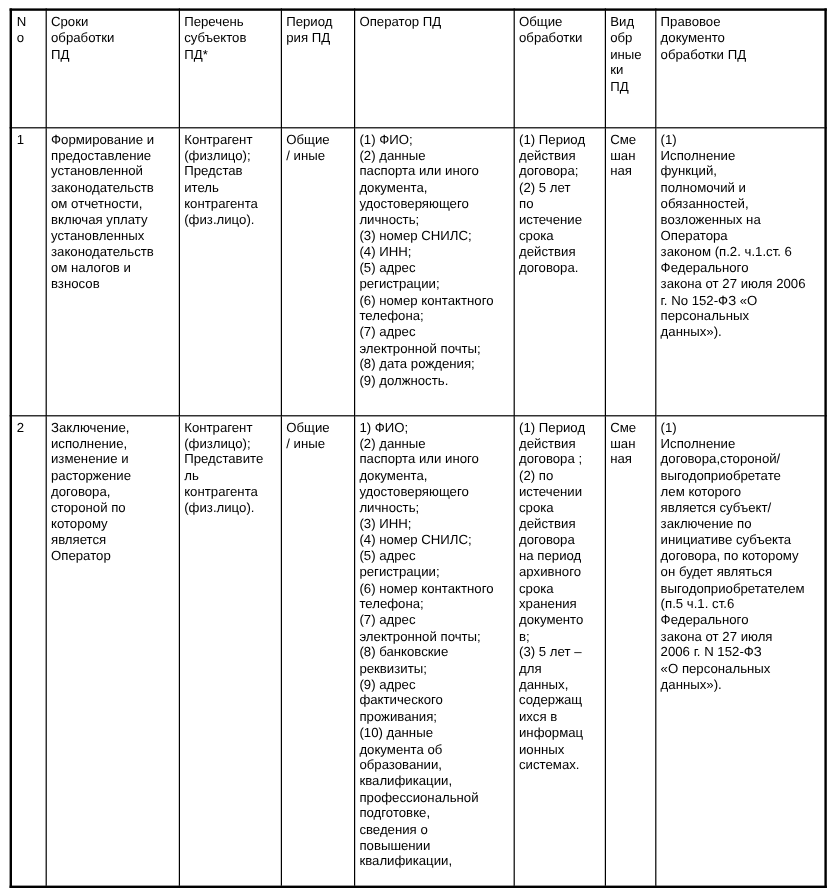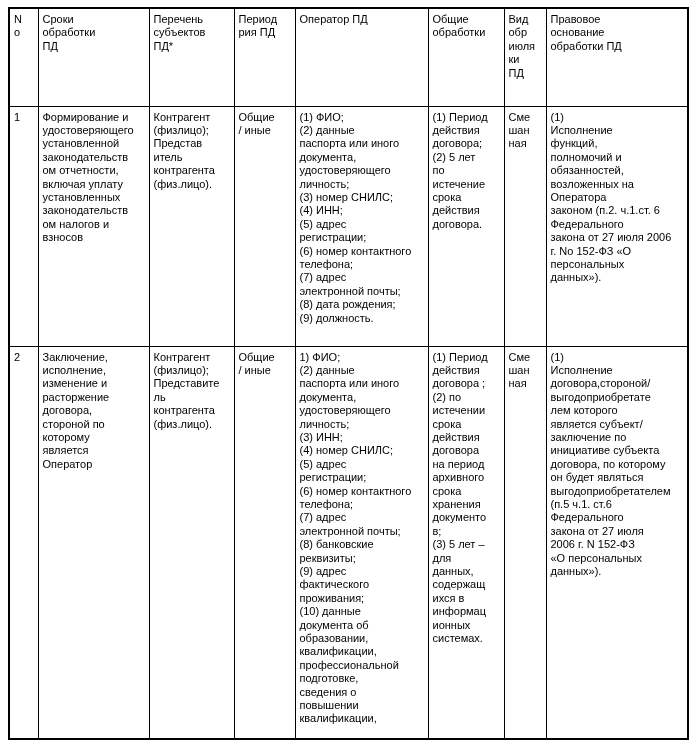--- a/index.html
+++ b/index.html
@@ -67,33 +67,33 @@
         <th>Перечень
 субъектов
 ПД*</th>
         <th>Период
 рия ПД</th>
         <th>Оператор ПД</th>
         <th>Общие
 обработки</th>
         <th>Вид
 обр
-июля
+иные
 ки
 ПД</th>
         <th>Правовое
-основание
+документо
 обработки ПД</th>
       </tr>
     </thead>
     <tbody>
       <tr class="data-row-1">
         <td>1</td>
         <td>Формирование и
-удостоверяющего
+предоставление
 установленной
 законодательств
 ом отчетности,
 включая уплату
 установленных
 законодательств
 ом налогов и
 взносов</td>
         <td>Контрагент
 (физлицо);

